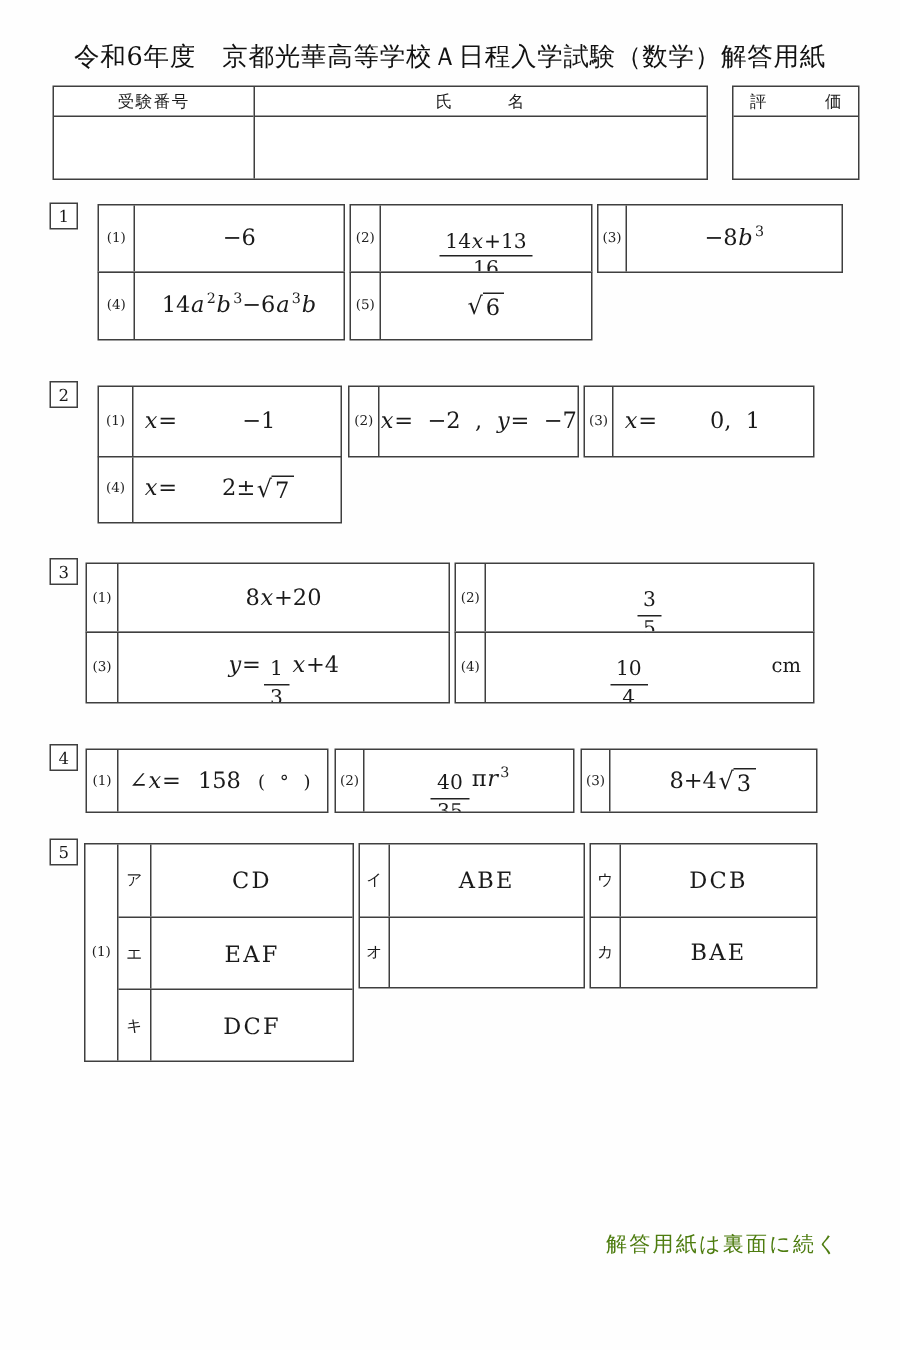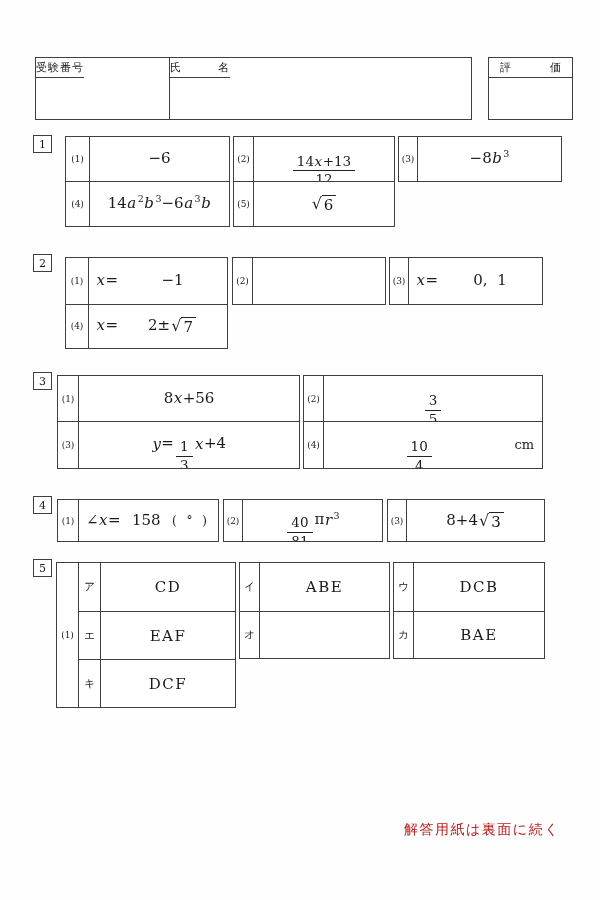--- a/index.html
+++ b/index.html
@@ -6,21 +6,21 @@
   .sheet{
     position:relative;width:600px;height:900px;background:#fefefe;
     font-family:"DejaVu Serif","Liberation Serif",serif;color:#1a1a1a;overflow:hidden;
   }
   .title{
     position:absolute;top:26px;left:0;width:100%;text-align:center;
     font-size:17px;letter-spacing:0.5px;color:#111;
   }
   
   .htable{position:absolute;display:flex;border:1.6px solid #3f3f3f;box-sizing:border-box;background:#fff;}
-  .hcol{display:flex;flex-direction:row;box-sizing:border-box;}
+  .hcol{display:flex;flex-direction:column;box-sizing:border-box;}
   .hcol + .hcol{border-left:1.5px solid #3f3f3f;}
   .hhead{height:20px;border-bottom:1.5px solid #3f3f3f;display:flex;align-items:center;justify-content:center;
     font-size:11px;letter-spacing:1px;box-sizing:border-box;white-space:pre;}
   .hbody{flex:1;}
   .evalbox{position:absolute;display:flex;flex-direction:column;border:1.6px solid #3f3f3f;box-sizing:border-box;background:#fff;}
   
   .qnum{position:absolute;width:17px;height:16px;border:1.2px solid #3f3f3f;box-sizing:content-box;
     display:flex;align-items:center;justify-content:center;font-size:11px;background:#fff;}
   
   .pair{position:absolute;display:flex;border:1.5px solid #3f3f3f;box-sizing:border-box;background:#fff;}
@@ -47,27 +47,28 @@
   
   .g5{position:absolute;display:flex;border:1.5px solid #3f3f3f;box-sizing:border-box;background:#fff;}
   .g5col1{width:22px;flex:none;border-right:1.5px solid #3f3f3f;display:flex;align-items:center;justify-content:center;
     font-size:9px;box-sizing:border-box;}
   .g5rows{flex:1;display:flex;flex-direction:column;}
   .g5row{display:flex;box-sizing:border-box;}
   .g5row + .g5row{border-top:1.5px solid #3f3f3f;}
   .kana{flex:none;border-right:1.5px solid #3f3f3f;display:flex;align-items:center;justify-content:center;
     font-size:10.5px;box-sizing:border-box;}
   .ans5{flex:1;display:flex;align-items:center;justify-content:center;font-size:15px;letter-spacing:1.5px;}
-  .footer{position:absolute;top:821px;right:40px;font-size:14px;letter-spacing:1.5px;color:#b91c1c;}
+  .footer{position:absolute;top:821px;right:40px;font-size:14px;letter-spacing:1.5px;color:#4d7c0f;}
 </style>
 </head>
 <body>
 
 <div class="sheet">
 
+  <div class="title">令和6年度　京都光華高等学校Ａ日程入学試験（数学）解答用紙</div>
 
   <div class="htable" style="left:35px;top:57px;width:437px;height:63px;">
     <div class="hcol" style="width:133px;">
       <div class="hhead">受験番号</div>
       <div class="hbody"></div>
     </div>
     <div class="hcol" style="flex:1;">
       <div class="hhead">氏　　　名</div>
       <div class="hbody"></div>
     </div>
@@ -79,21 +80,21 @@
   </div>
 
   <div class="qnum" style="left:33px;top:135px;">1</div>
 
   <div class="pair" style="left:65px;top:136px;width:165px;height:46px;">
     <div class="lbl" style="width:24px;">(1)</div>
     <div class="ans"><span class="m"><span class="mn">−6</span></span></div>
   </div>
   <div class="pair" style="left:233px;top:136px;width:162px;height:46px;">
     <div class="lbl" style="width:20px;">(2)</div>
-    <div class="ans"><span class="m"><span class="frac"><span class="fnum"><span class="mn">14</span><span class="mi">x</span><span class="mn">+13</span></span><span class="fden"><span class="mn">12</span></span></span></span></div>
+    <div class="ans"><span class="m"><span class="frac"><span class="fnum"><span class="mn">14</span><span class="mi">x</span><span class="mn">+13</span></span><span class="fden"><span class="mn">16</span></span></span></span></div>
   </div>
   <div class="pair" style="left:398px;top:136px;width:164px;height:46px;">
     <div class="lbl" style="width:19px;">(3)</div>
     <div class="ans"><span class="m"><span class="mn">−8</span><span class="mi">b</span><span class="msup">3</span></span></div>
   </div>
   <div class="pair" style="left:65px;top:180.5px;width:165px;height:46px;">
     <div class="lbl" style="width:24px;">(4)</div>
     <div class="ans"><span class="m"><span class="mn">14</span><span class="mi">a</span><span class="msup">2</span><span class="mi">b</span><span class="msup">3</span><span class="mn">−6</span><span class="mi">a</span><span class="msup">3</span><span class="mi">b</span></span></div>
   </div>
   <div class="pair" style="left:233px;top:180.5px;width:162px;height:46px;">
@@ -105,41 +106,42 @@
 
   <div class="pair" style="left:65px;top:257px;width:163px;height:48px;">
     <div class="lbl" style="width:23px;">(1)</div>
     <div class="ans withpre">
       <span class="pre"><span class="m"><span class="mi">x</span><span class="mn">=</span></span></span>
       <span class="val"><span class="m"><span class="mn">−1</span></span></span>
     </div>
   </div>
   <div class="pair" style="left:232px;top:257px;width:154px;height:48px;">
     <div class="lbl" style="width:20px;">(2)</div>
+    <div class="ans"><span class="m"><span class="mi">x</span><span class="mn">=  −2  ,  </span><span class="mi">y</span><span class="mn">=  −7</span></span></div>
   </div>
   <div class="pair" style="left:389px;top:257px;width:154px;height:48px;">
     <div class="lbl" style="width:19px;">(3)</div>
     <div class="ans withpre">
       <span class="pre"><span class="m"><span class="mi">x</span><span class="mn">=</span></span></span>
       <span class="val"><span class="m"><span class="mn">0,  1</span></span></span>
     </div>
   </div>
   <div class="pair" style="left:65px;top:303.5px;width:163px;height:45px;">
     <div class="lbl" style="width:23px;">(4)</div>
     <div class="ans withpre">
       <span class="pre"><span class="m"><span class="mi">x</span><span class="mn">=</span></span></span>
       <span class="val"><span class="m"><span class="mn">2±</span><span class="sqrt"><span class="radsym">√</span><span class="rad"><span class="mn">7</span></span></span></span></span>
     </div>
   </div>
 
   <div class="qnum" style="left:33px;top:372px;">3</div>
 
   <div class="pair" style="left:57px;top:375px;width:243px;height:47px;">
     <div class="lbl" style="width:21px;">(1)</div>
-    <div class="ans"><span class="m"><span class="mn">8</span><span class="mi">x</span><span class="mn">+56</span></span></div>
+    <div class="ans"><span class="m"><span class="mn">8</span><span class="mi">x</span><span class="mn">+20</span></span></div>
   </div>
   <div class="pair" style="left:303px;top:375px;width:240px;height:47px;">
     <div class="lbl" style="width:20px;">(2)</div>
     <div class="ans"><span class="m"><span class="frac"><span class="fnum"><span class="mn">3</span></span><span class="fden"><span class="mn">5</span></span></span></span></div>
   </div>
   <div class="pair" style="left:57px;top:420.5px;width:243px;height:48px;">
     <div class="lbl" style="width:21px;">(3)</div>
     <div class="ans"><span class="m"><span class="mi">y</span><span class="mn">=</span><span class="frac"><span class="fnum"><span class="mn">1</span></span><span class="fden"><span class="mn">3</span></span></span><span class="mi">x</span><span class="mn">+4</span></span></div>
   </div>
   <div class="pair" style="left:303px;top:420.5px;width:240px;height:48px;">
@@ -155,21 +157,21 @@
   <div class="pair" style="left:57px;top:499px;width:162px;height:43px;">
     <div class="lbl" style="width:21px;">(1)</div>
     <div class="ans withpre">
       <span class="pre"><span class="m"><span class="mn">∠</span><span class="mi">x</span><span class="mn">=</span></span></span>
       <span class="val"><span class="m"><span class="mn">158</span></span></span>
       <span class="unit deg">( ° )</span>
     </div>
   </div>
   <div class="pair" style="left:223px;top:499px;width:160px;height:43px;">
     <div class="lbl" style="width:19px;">(2)</div>
-    <div class="ans"><span class="m"><span class="frac"><span class="fnum"><span class="mn">40</span></span><span class="fden"><span class="mn">81</span></span></span><span class="mn">π</span><span class="mi">r</span><span class="msup">3</span></span></div>
+    <div class="ans"><span class="m"><span class="frac"><span class="fnum"><span class="mn">40</span></span><span class="fden"><span class="mn">35</span></span></span><span class="mn">π</span><span class="mi">r</span><span class="msup">3</span></span></div>
   </div>
   <div class="pair" style="left:387px;top:499px;width:158px;height:43px;">
     <div class="lbl" style="width:19px;">(3)</div>
     <div class="ans"><span class="m"><span class="mn">8+4</span><span class="sqrt"><span class="radsym">√</span><span class="rad"><span class="mn">3</span></span></span></span></div>
   </div>
 
   <div class="qnum" style="left:33px;top:559px;">5</div>
 
   <div class="g5" style="left:56px;top:562px;width:180px;height:146px;">
     <div class="g5col1">(1)</div>

